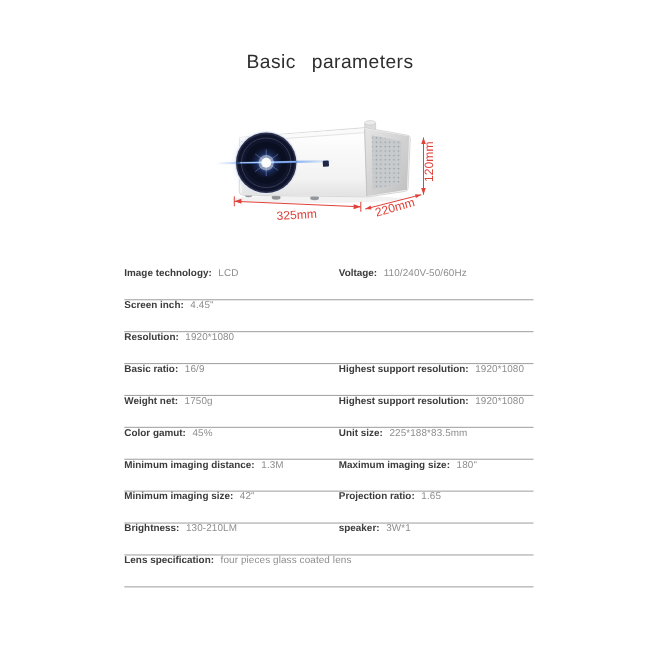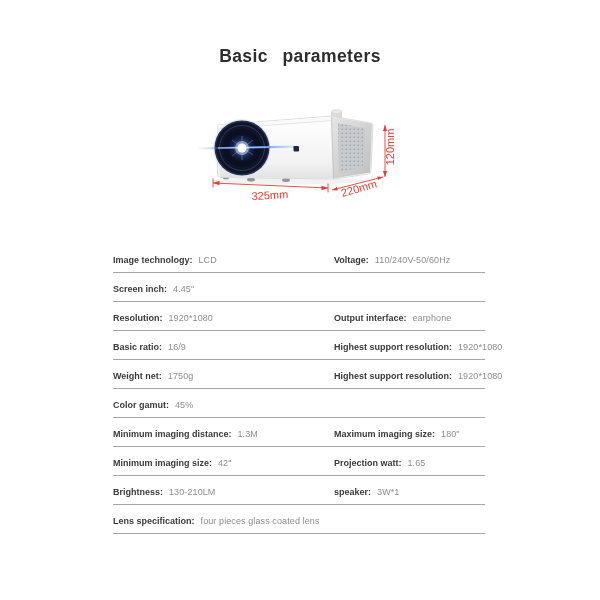--- a/index.html
+++ b/index.html
@@ -3,34 +3,34 @@
 <meta charset="utf-8">
 <style>
   html,body{margin:0;padding:0;}
   body{
     width:600px;height:600px;position:relative;background:#ffffff;
     font-family:"Liberation Sans",sans-serif;overflow:hidden;
   }
   .title{
     position:absolute;top:46px;left:0;width:600px;text-align:center;
     font-size:17.5px;color:#2e2e2e;letter-spacing:.4px;word-spacing:2px;
-    white-space:pre;font-weight:700;
+    white-space:pre;font-weight:400;
   }
   .projector-wrap{position:absolute;left:185px;top:92px;width:240px;height:115px;}
   .dim-text{fill:var(--dim-red,#df4038);font-size:11px;font-family:"Liberation Sans",sans-serif;}
   .dim-stroke{stroke:var(--dim-red,#df4038);stroke-width:0.9;fill:none;}
   .dim-fill{fill:var(--dim-red,#df4038);}
   .spec-table{position:absolute;left:113px;top:244px;width:372px;font-size:9px;}
   .spec-row{
     height:29px;box-sizing:border-box;border-bottom:1px solid #a6a6a6;
-    display:flex;align-items:flex-end;padding-bottom:7px;
+    display:flex;align-items:flex-end;padding-bottom:19px;
   }
   .cell{white-space:nowrap;overflow:visible;}
   .cell-left{width:195px;flex:0 0 195px;}
-  .cell-right{flex:1;margin-left:26px;}
+  .cell-right{flex:1;}
   .cell-full{width:100%;}
   .lbl{font-weight:700;color:#3b3b3b;margin-right:6px;}
   .val{font-weight:400;color:#8d8d8d;letter-spacing:.1px;}
 </style>
 </head>
 <body>
 
 <div class="title">Basic  parameters</div>
 
 <div class="projector-wrap">
@@ -146,40 +146,40 @@
 <div class="spec-table">
   <div class="spec-row">
     <div class="cell cell-left"><span class="lbl">Image technology:</span><span class="val">LCD</span></div>
     <div class="cell cell-right"><span class="lbl">Voltage:</span><span class="val">110/240V-50/60Hz</span></div>
   </div>
   <div class="spec-row">
     <div class="cell cell-left"><span class="lbl">Screen inch:</span><span class="val">4.45"</span></div>
   </div>
   <div class="spec-row">
     <div class="cell cell-left"><span class="lbl">Resolution:</span><span class="val">1920*1080</span></div>
-    <div class="cell cell-right"><span class="lbl">Output interface:</span><span class="val">earphone</span></div>
   </div>
   <div class="spec-row">
     <div class="cell cell-left"><span class="lbl">Basic ratio:</span><span class="val">16/9</span></div>
     <div class="cell cell-right"><span class="lbl">Highest support resolution:</span><span class="val">1920*1080</span></div>
   </div>
   <div class="spec-row">
     <div class="cell cell-left"><span class="lbl">Weight net:</span><span class="val">1750g</span></div>
     <div class="cell cell-right"><span class="lbl">Highest support resolution:</span><span class="val">1920*1080</span></div>
   </div>
   <div class="spec-row">
     <div class="cell cell-left"><span class="lbl">Color gamut:</span><span class="val">45%</span></div>
+    <div class="cell cell-right"><span class="lbl">Unit size:</span><span class="val">225*188*83.5mm</span></div>
   </div>
   <div class="spec-row">
     <div class="cell cell-left"><span class="lbl">Minimum imaging distance:</span><span class="val">1.3M</span></div>
     <div class="cell cell-right"><span class="lbl">Maximum imaging size:</span><span class="val">180"</span></div>
   </div>
   <div class="spec-row">
     <div class="cell cell-left"><span class="lbl">Minimum imaging size:</span><span class="val">42"</span></div>
-    <div class="cell cell-right"><span class="lbl">Projection watt:</span><span class="val">1.65</span></div>
+    <div class="cell cell-right"><span class="lbl">Projection ratio:</span><span class="val">1.65</span></div>
   </div>
   <div class="spec-row">
     <div class="cell cell-left"><span class="lbl">Brightness:</span><span class="val">130-210LM</span></div>
     <div class="cell cell-right"><span class="lbl">speaker:</span><span class="val">3W*1</span></div>
   </div>
   <div class="spec-row">
     <div class="cell cell-full"><span class="lbl">Lens specification:</span><span class="val">four pieces glass coated lens</span></div>
   </div>
 </div>
 

